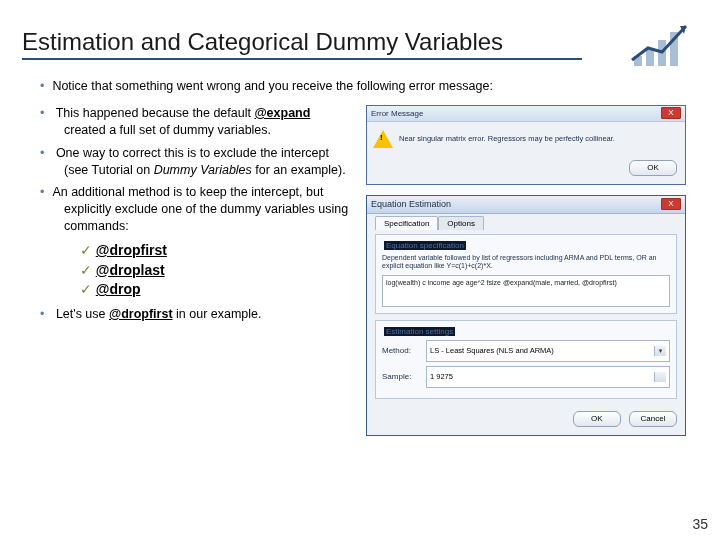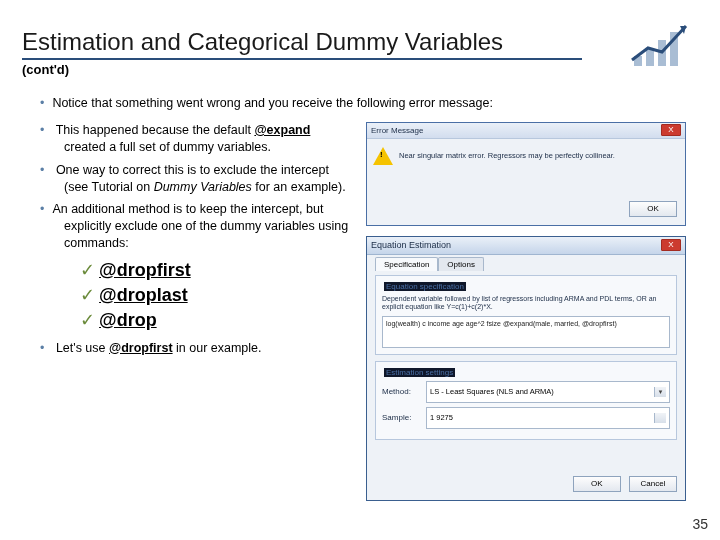--- a/index.html
+++ b/index.html
@@ -24,21 +24,21 @@
   ul.top { list-style: none; }
   ul.top > li { font-size: 12.5px; line-height: 1.35; margin-bottom: 10px; }
   ul.top > li::before { content: "•"; color: #5b7fa6; margin: 0 8px 0 18px; }
   .columns { display: flex; gap: 14px; margin-top: 2px; }
   .leftcol { width: 330px; }
   .rightcol { width: 320px; }
   ul.nested { list-style: none; }
   ul.nested > li { font-size: 12.5px; line-height: 1.35; margin-bottom: 6px; padding-left: 42px; text-indent: -24px; }
   ul.nested > li::before { content: "•"; color: #5b7fa6; margin-right: 8px; }
   .cmds { padding-left: 58px; margin: 2px 0 6px 0; }
-  .cmds div { font-size: 18px; line-height: 1.4; }
+  .cmds div { font-size: 14px; line-height: 1.4; }
   .cmds .chk { color: #6a8a3a; font-family: 'Segoe UI Symbol', sans-serif; margin-right: 4px; }
   .u { text-decoration: underline; }
   .b { font-weight: 700; text-decoration: underline; }
   .i { font-style: italic; }
 
   
   .errdlg {
     border: 1px solid #4a6fa5; background: #eef2f7;
     font-size: 8px; margin-bottom: 10px;
   }
@@ -58,22 +58,22 @@
     width: 0; height: 0; border-left: 10px solid transparent;
     border-right: 10px solid transparent; border-bottom: 18px solid #f5c300;
     position: relative;
   }
   .warnico::after { content: "!"; position: absolute; left: -3px; top: 3px; font-weight: bold; color: #000; }
   .errtxt { font-size: 7.5px; color: #1b2c46; }
   .errfoot { text-align: right; padding: 4px 8px 8px; }
   .okbtn {
     display: inline-block; width: 48px; height: 16px;
     background: linear-gradient(#fdfdfd,#e3e8ef);
-    border: 1px solid #8ea3bd; border-radius: 0;
-    font-size: 8px; text-align: center; line-height: 14px; margin-top: 24px;
+    border: 1px solid #8ea3bd; border-radius: 6px;
+    font-size: 8px; text-align: center; line-height: 14px;
   }
 
   
   .eqdlg {
     border: 1px solid #3a5f8f; background: #eef2f7;
     font-size: 8px;
   }
   .eqdlg .tbar {
     display: flex; align-items: center;
     background: linear-gradient(#eaf0f8,#c5d5ea);
@@ -124,21 +124,20 @@
     <rect x="18" y="30" width="8" height="18" fill="#a9bdd4"></rect>
     <rect x="30" y="22" width="8" height="26" fill="#a9bdd4"></rect>
     <rect x="42" y="14" width="8" height="34" fill="#a9bdd4"></rect>
     <polyline points="4,42 20,30 34,34 58,8" fill="none" stroke="#2a4d7a" stroke-width="3"></polyline>
     <polygon points="58,8 52,8 56,16" fill="#2a4d7a"></polygon>
   </svg>
 </div>
 
 <div class="title-block">
   <div class="title">Estimation and Categorical Dummy Variables</div>
-  <div class="subtitle">(cont'd)</div>
 </div>
 
 <div class="body">
   <ul class="top">
     <li>Notice that something went wrong and you receive the following error message:</li>
   </ul>
 
   <div class="columns">
     <div class="leftcol">
       <ul class="nested">

